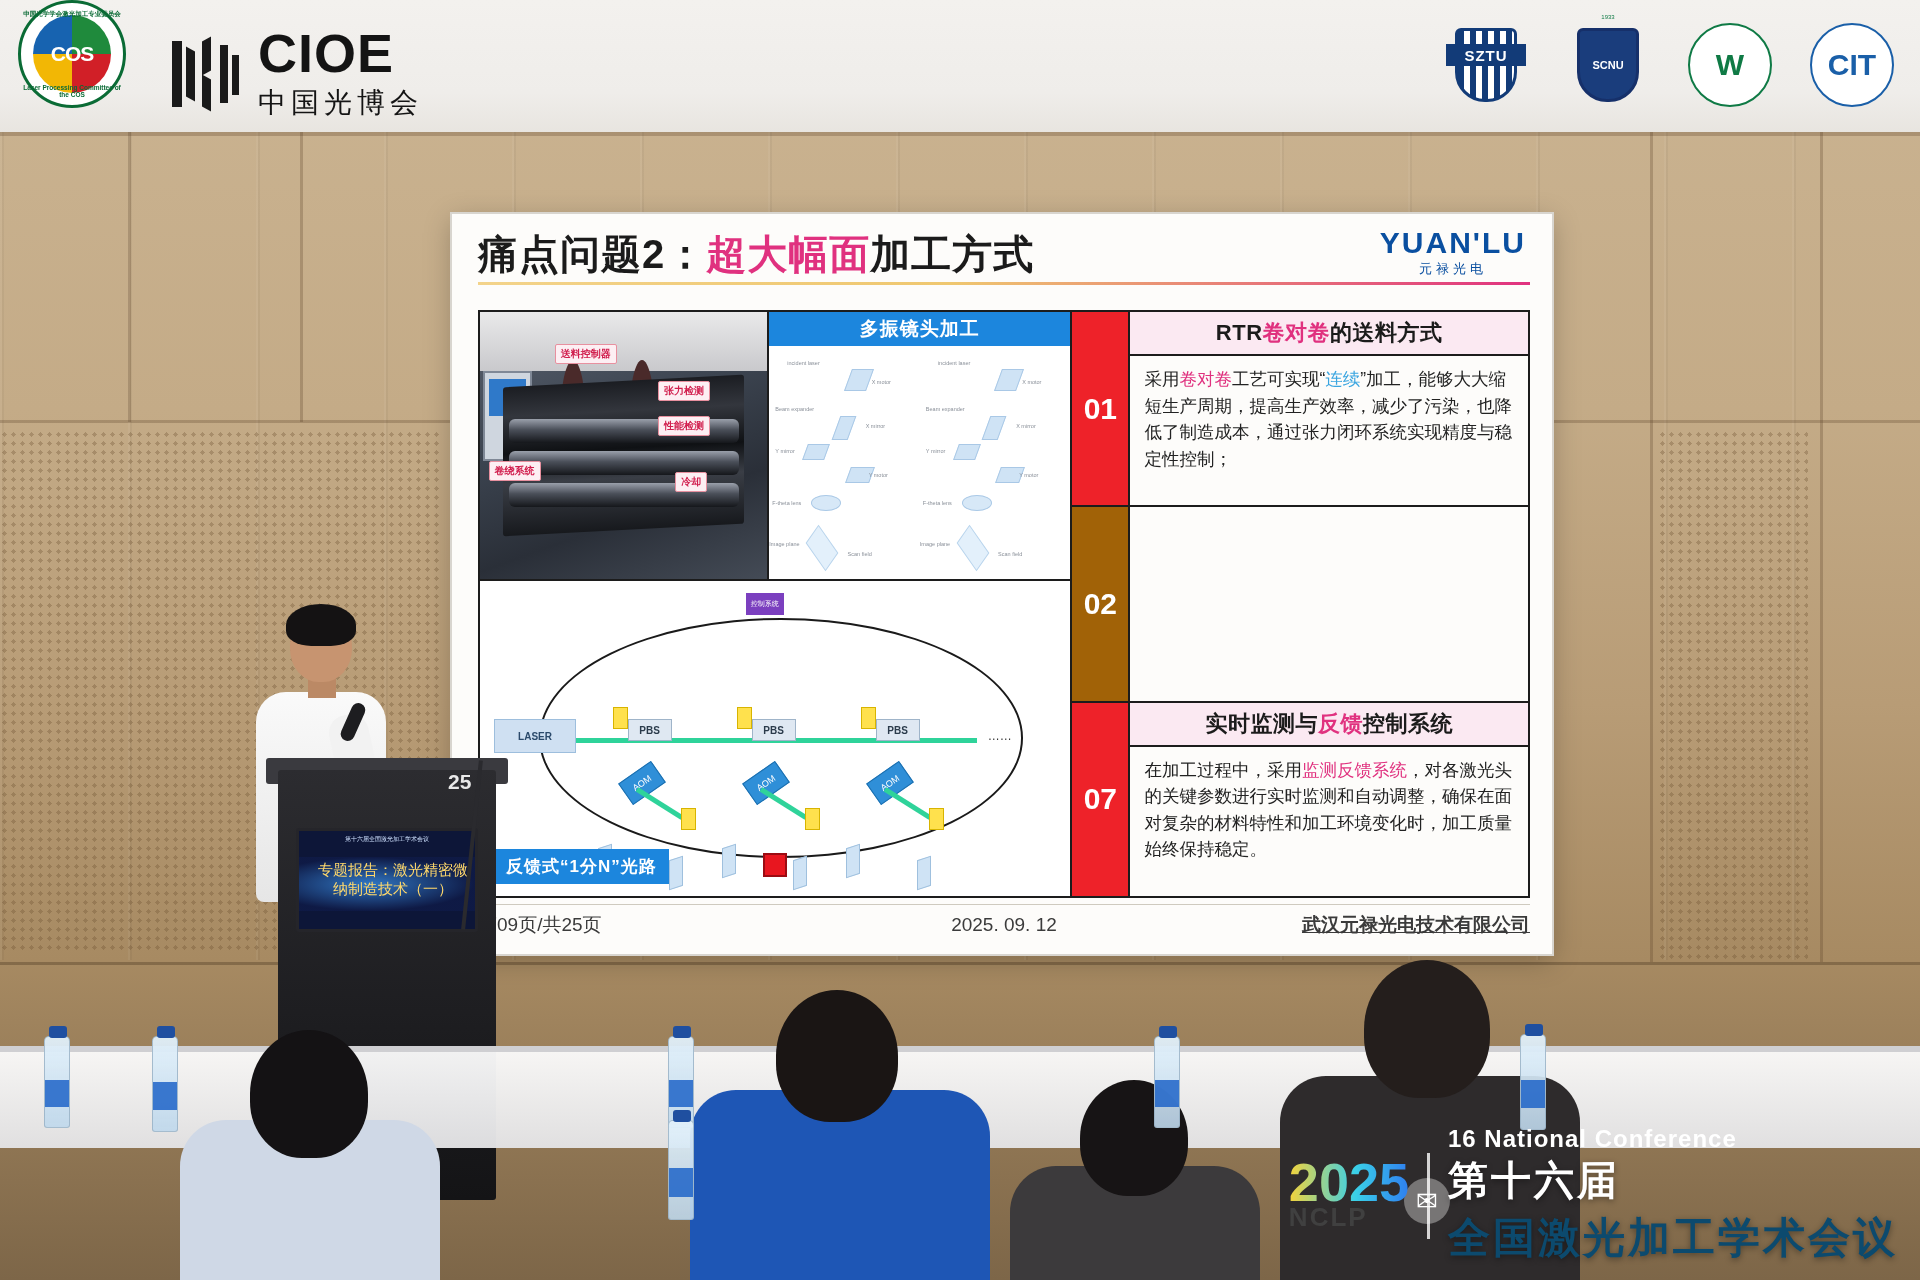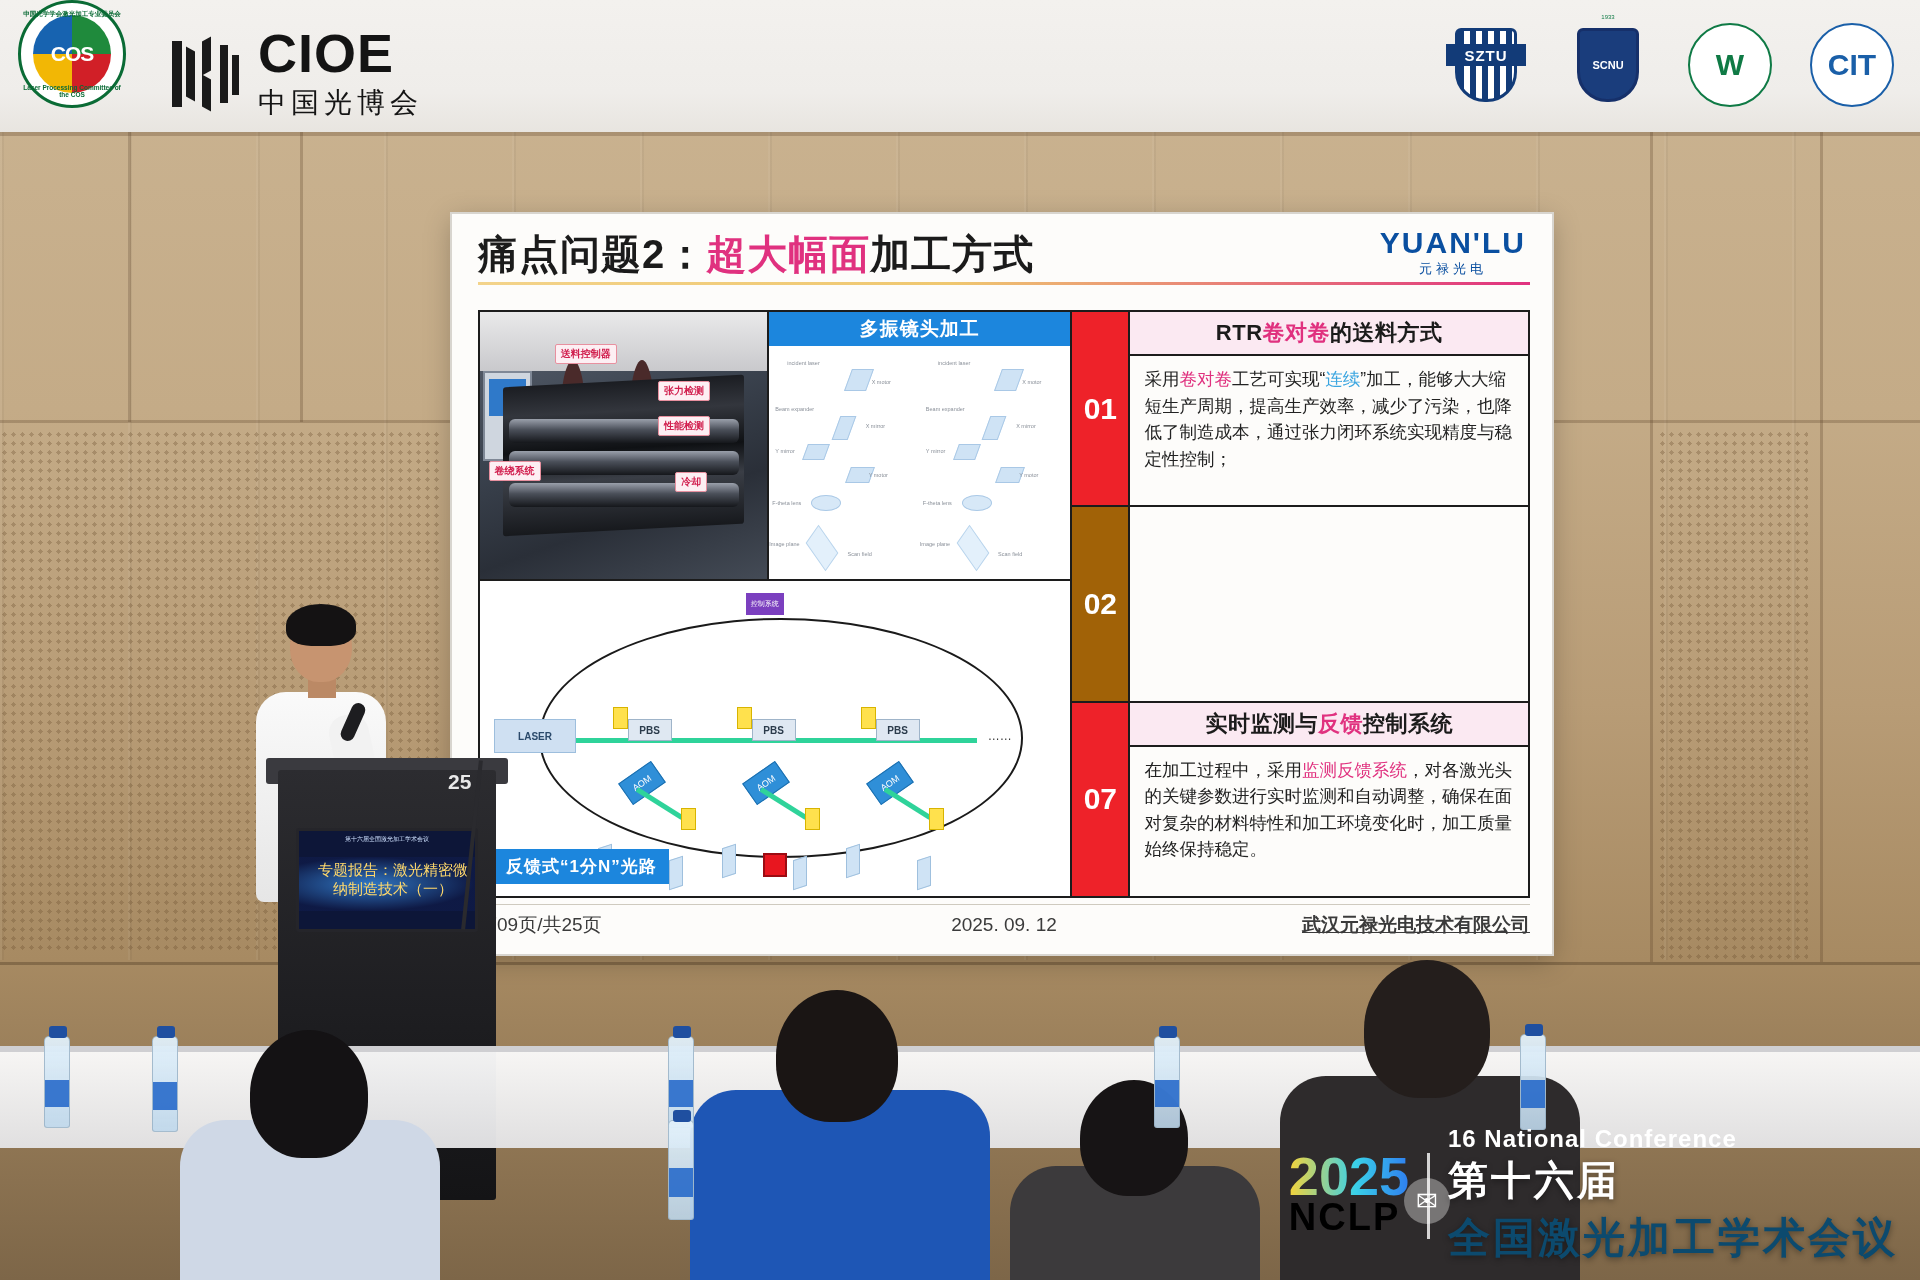--- a/index.html
+++ b/index.html
@@ -170,21 +170,21 @@
   .bottle{position:absolute;width:26px;border-radius:5px 5px 3px 3px;
           background:linear-gradient(180deg,rgba(225,240,250,.95),rgba(190,215,235,.9));border:1px solid rgba(150,175,195,.8);}
   .bottle .cap{position:absolute;left:4px;top:-11px;width:18px;height:12px;background:#1f4fa0;border-radius:3px;}
   .bottle .lbl{position:absolute;left:0;bottom:22%;width:100%;height:30%;background:#1f64c8;opacity:.85;}
 
   
   .wm{position:absolute;right:22px;bottom:14px;display:flex;align-items:center;gap:18px;}
   .wm-2025{font-size:54px;font-weight:bold;line-height:.92;
            background:linear-gradient(90deg,#f5d33a,#3ad1e8 55%,#2f7ff0);-webkit-background-clip:text;
            background-clip:text;color:transparent;}
-  .wm-nclp{font-size:38px;font-weight:bold;color:#000000;letter-spacing:2px;margin-top:-6px;}
+  .wm-nclp{font-size:26px;font-weight:bold;color:#404040;letter-spacing:2px;margin-top:-6px;}
   .wm-div{width:3px;height:86px;background:rgba(255,255,255,.8);}
   .wm-cn1{font-size:40px;font-weight:bold;color:#fff;letter-spacing:3px;text-shadow:0 2px 6px rgba(0,0,0,.4);}
   .wm-cn2{font-size:42px;font-weight:bold;color:#0c4a6e;letter-spacing:3px;text-shadow:0 2px 6px rgba(0,0,0,.4);margin-top:2px;}
   .wm-en{font-size:24px;font-weight:bold;color:#fff;letter-spacing:1px;}
   .wechat{position:absolute;right:470px;bottom:56px;width:46px;height:46px;border-radius:50%;
           background:rgba(255,255,255,.35);display:flex;align-items:center;justify-content:center;
           color:#fff;font-size:26px;}
 </style>
 </head>
 <body>

